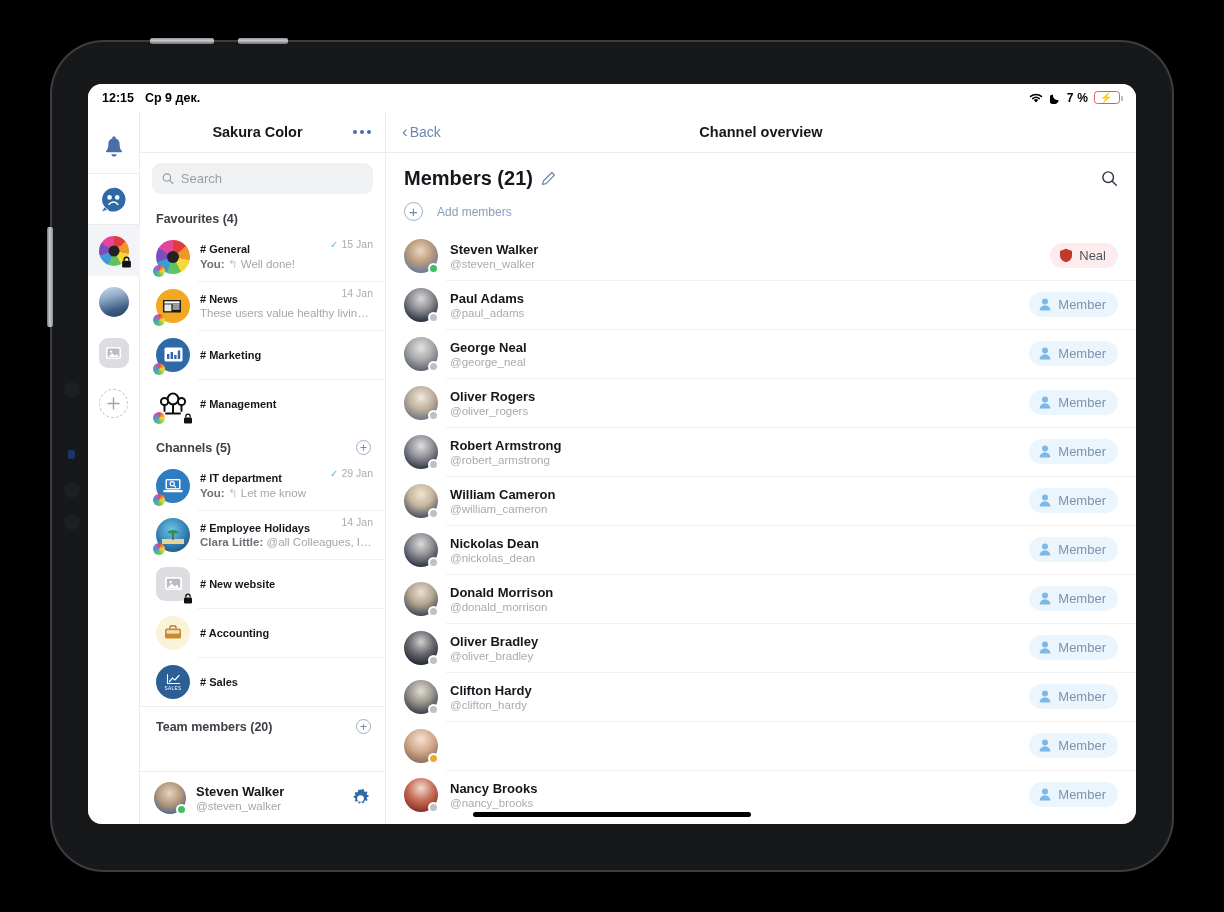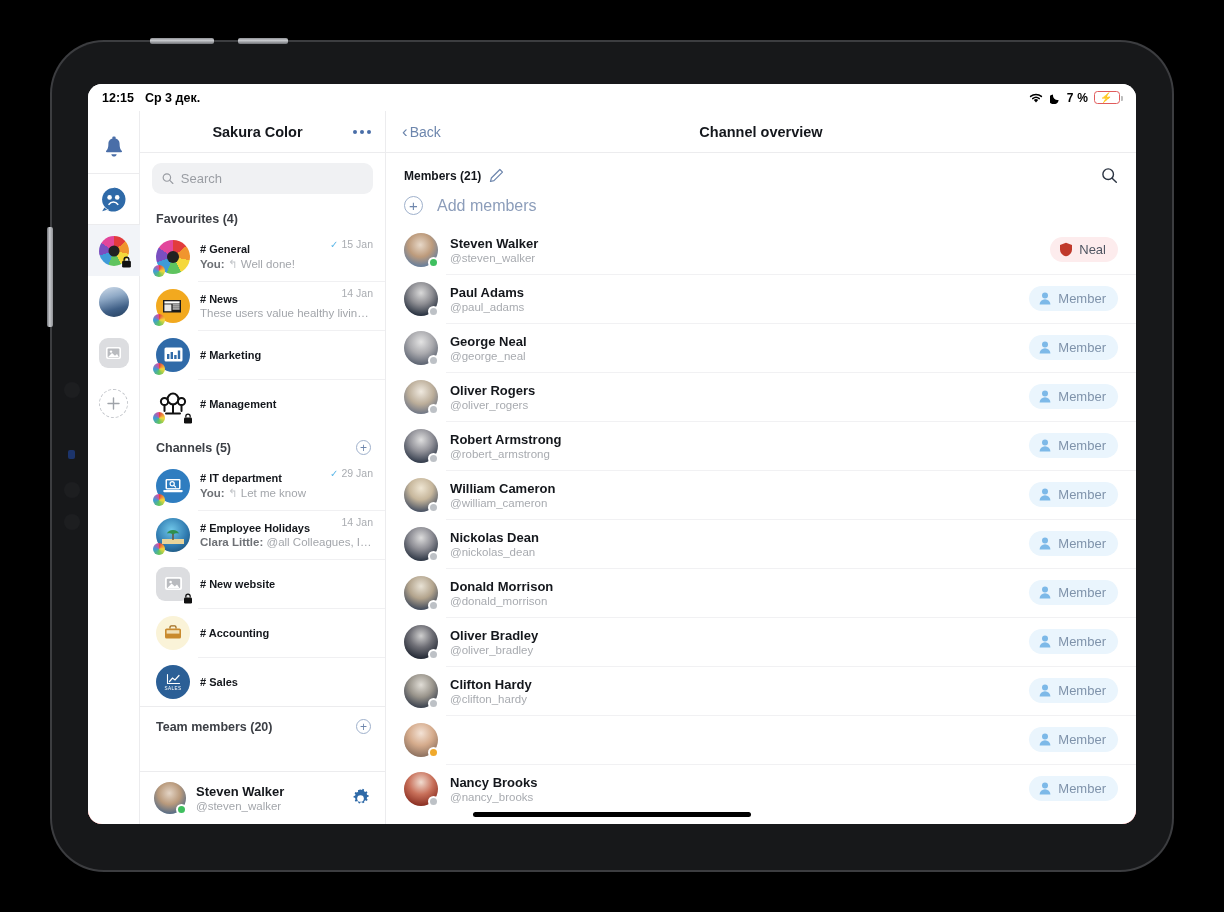--- a/index.html
+++ b/index.html
@@ -132,28 +132,28 @@
 
   
   #right-panel { flex: 1; display: flex; flex-direction: column; min-width: 0; background: #fff; }
   #panel-head { height: 42px; flex: none; display: flex; align-items: center; padding: 0 16px;
                 border-bottom: 1px solid #ececee; position: relative; }
   #back-btn { display: flex; align-items: center; gap: 2px; color: #6d86ad; font-size: 14px; }
   #back-chevron { font-size: 17px; line-height: 1; color: #6d86ad; font-weight: normal; }
   #panel-title { position: absolute; left: 0; right: 0; text-align: center; font-size: 14.5px;
                  font-weight: bold; color: #14171c; pointer-events: none; }
   #members-head { display: flex; align-items: center; padding: 14px 18px 8px 18px; gap: 8px; }
-  #members-title { font-size: 12px; font-weight: bold; color: #14171c; }
+  #members-title { font-size: 20px; font-weight: bold; color: #14171c; }
   .pencil { width: 15px; height: 15px; }
   .search-mag { margin-left: auto; width: 17px; height: 17px; }
   #add-members-row { display: flex; align-items: center; gap: 14px; padding: 4px 18px 10px 18px; }
   .add-circle { width: 19px; height: 19px; border-radius: 50%; border: 1.4px solid #9fb1cc;
                 color: #6f87ad; display: flex; align-items: center; justify-content: center;
                 font-size: 15px; line-height: 14px; }
-  #add-members-label { font-size: 16px; color: #8c9dba; }
+  #add-members-label { font-size: 12px; color: #8c9dba; }
 
   #member-list { flex: 1; overflow: hidden; min-height: 0; }
   .mem-row { display: flex; align-items: center; padding: 0 18px; height: 49px; gap: 12px;
              position: relative; }
   .mem-row + .mem-row:before { content: ""; position: absolute; left: 60px; right: 0; top: 0;
                                height: 1px; background: #f1f1f3; }
   .mem-av { width: 34px; height: 34px; border-radius: 50%; flex: none; position: relative; }
   .status-dot { position: absolute; right: -1px; bottom: -1px; width: 11px; height: 11px;
                 border-radius: 50%; border: 2px solid #fff; }
   .mem-txt { flex: 1; min-width: 0; }
@@ -180,21 +180,21 @@
   <div class="bezel-dot d1"></div>
   <div class="bezel-spark"></div>
   <div class="bezel-dot d2"></div>
   <div class="bezel-dot d3"></div>
 
   <div id="screen">
 
     <div id="status-bar">
       <div class="sb-left">
         <span>12:15</span>
-        <span>Ср 3 дек.</span>
+        <span>Ср 9 дек.</span>
       </div>
       <div class="sb-right">
         <svg width="16" height="12" viewBox="0 0 16 12">
           <path d="M8 10.6 L10.2 7.9 A3.5 3.5 0 0 0 5.8 7.9 Z" fill="#000"></path>
           <path d="M2.6 4.4 A8.3 8.3 0 0 1 13.4 4.4" stroke="#000" stroke-width="1.5" fill="none" stroke-linecap="round"></path>
           <path d="M4.7 6.6 A5.2 5.2 0 0 1 11.3 6.6" stroke="#000" stroke-width="1.5" fill="none" stroke-linecap="round"></path>
         </svg>
         <svg width="11" height="12" viewBox="0 0 11 12">
           <path d="M8.6 7.9 A4.6 4.6 0 0 1 3.1 2.4 A4.9 4.9 0 1 0 8.6 7.9 Z" fill="#000"></path>
         </svg>

